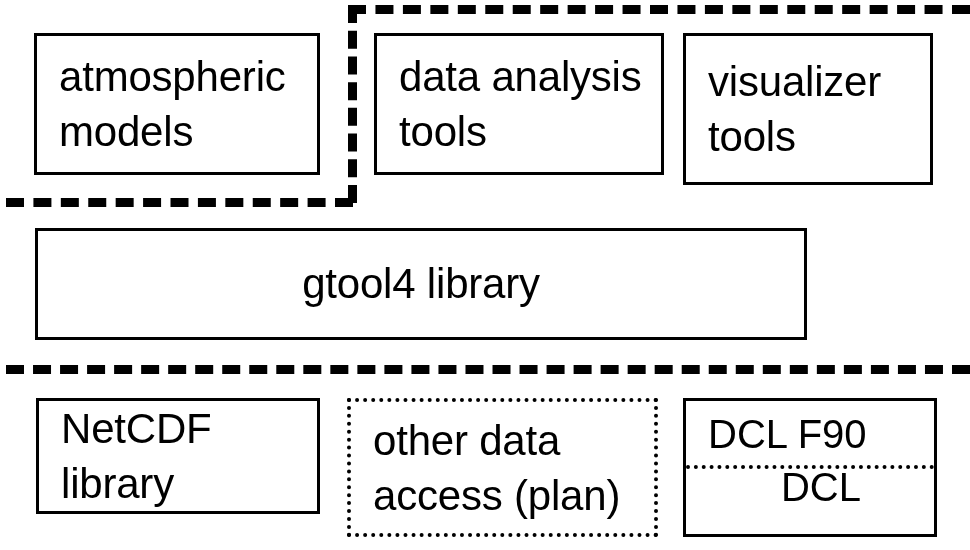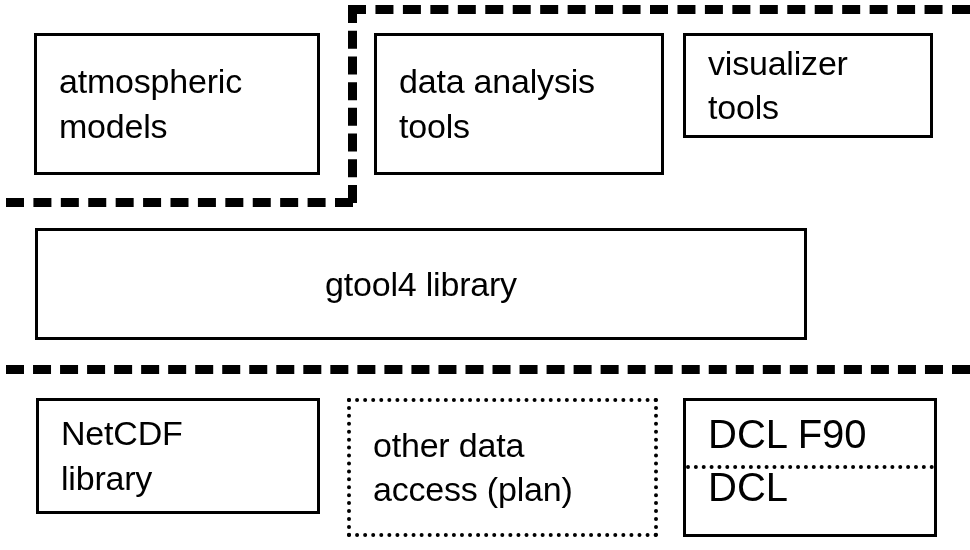--- a/index.html
+++ b/index.html
@@ -28,21 +28,21 @@
   }
   .box.dotted {
     border: 4px dotted #000000;
   }
 
   .box-label {
     position: absolute;
     left: 22px;
     top: 50%;
     transform: translateY(-50%);
-    font-size: 34px;
+    font-size: 42px;
     line-height: 1.32;
     color: #000000;
     white-space: pre-line;
     letter-spacing: -0.2px;
   }
   .box-label.centered {
     left: 0;
     right: 0;
     text-align: center;
   }
@@ -56,21 +56,21 @@
     align-items: center;
   }
   .split-top {
     top: 0;
     height: 64px;
     justify-content: flex-start;
   }
   .split-bottom {
     bottom: 6px;
     top: 67px;
-    justify-content: flex-start;
+    justify-content: center;
   }
   .split-label {
     font-size: 40px;
     line-height: 1.1;
     color: #000000;
     padding-left: 22px;
     margin-top: 2px;
   }
   .split-bottom .split-label {
     margin-top: -22px;
@@ -110,21 +110,21 @@
   <div class="box solid" style="left:34px; top:33px; width:286px; height:142px;">
     <div class="box-label">atmospheric
 models</div>
   </div>
 
   <div class="box solid" style="left:374px; top:33px; width:290px; height:142px;">
     <div class="box-label">data analysis
 tools</div>
   </div>
 
-  <div class="box solid" style="left:683px; top:33px; width:250px; height:105px;">
+  <div class="box solid" style="left:683px; top:33px; width:250px; height:152px;">
     <div class="box-label">visualizer
 tools</div>
   </div>
 
   <div class="box solid" style="left:35px; top:228px; width:772px; height:112px;">
     <div class="box-label centered">gtool4 library</div>
   </div>
 
   <div class="dash-h" style="left:6px; top:365px; width:964px;"></div>
 

